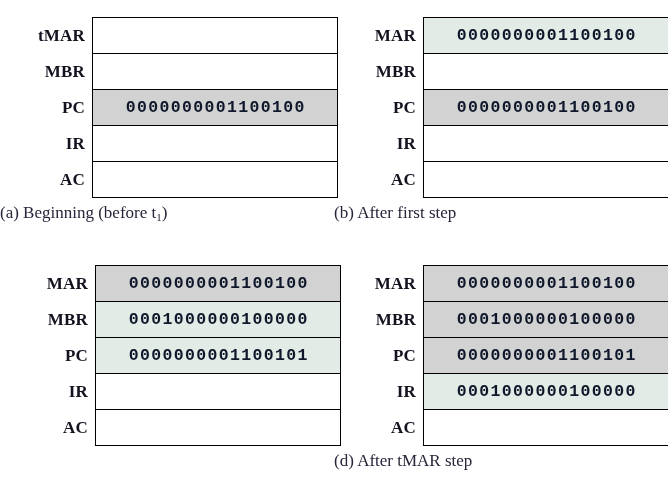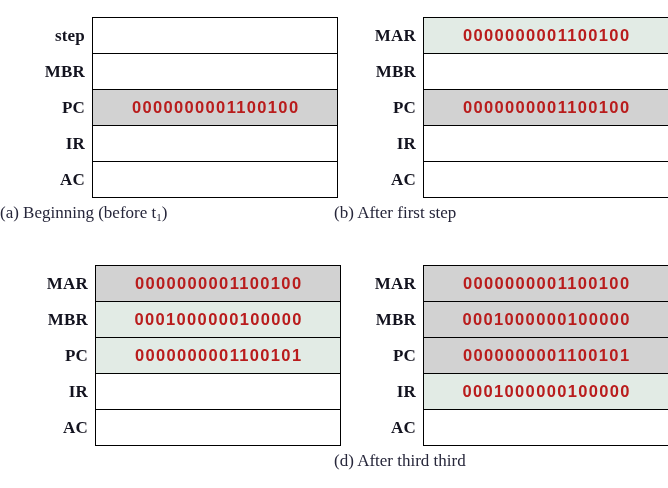--- a/index.html
+++ b/index.html
@@ -74,22 +74,22 @@
 
   td.reg-value {
     width: 244px;
     border: 1.6px solid #000000;
     background: #ffffff;
     text-align: center;
     font-weight: bold;
     font-size: 16.5px;
     letter-spacing: 1.35px;
     text-indent: 1.35px;
-    font-family: Liberation Sans, sans-serif;
-    color: #b91c1c;
+    font-family: Liberation Mono, monospace;
+    color: #0f172a;
   }
 
   td.reg-value.hl-gray  { background: #d2d2d2; }
   td.reg-value.hl-green { background: #e2ebe5; }
   td.reg-value.hl-none  { background: #ffffff; }
 
   .caption {
     position: absolute;
     left: 0;
     top: 203px;
@@ -116,21 +116,21 @@
 </head>
 <body>
 
 <div class="figure-grid">
   <div class="panel panel-a">
     <div class="panel-inner">
       <table class="reg-table">
           <tbody>
             <tr>
               <td class="reg-label">
-                <span>step</span>
+                <span>tMAR</span>
               </td>
               <td class="reg-value hl-none"></td>
             </tr>
             <tr>
               <td class="reg-label">
                 <span>MBR</span>
               </td>
               <td class="reg-value hl-none"></td>
             </tr>
             <tr>
@@ -266,15 +266,15 @@
             </tr>
             <tr>
               <td class="reg-label">
                 <span>AC</span>
               </td>
               <td class="reg-value hl-none"></td>
             </tr>
           </tbody>
         </table>
     </div>
-    <div class="caption">(d) After third third</div>
+    <div class="caption">(d) After tMAR step</div>
   </div>
 </div>
 
 </body></html>

